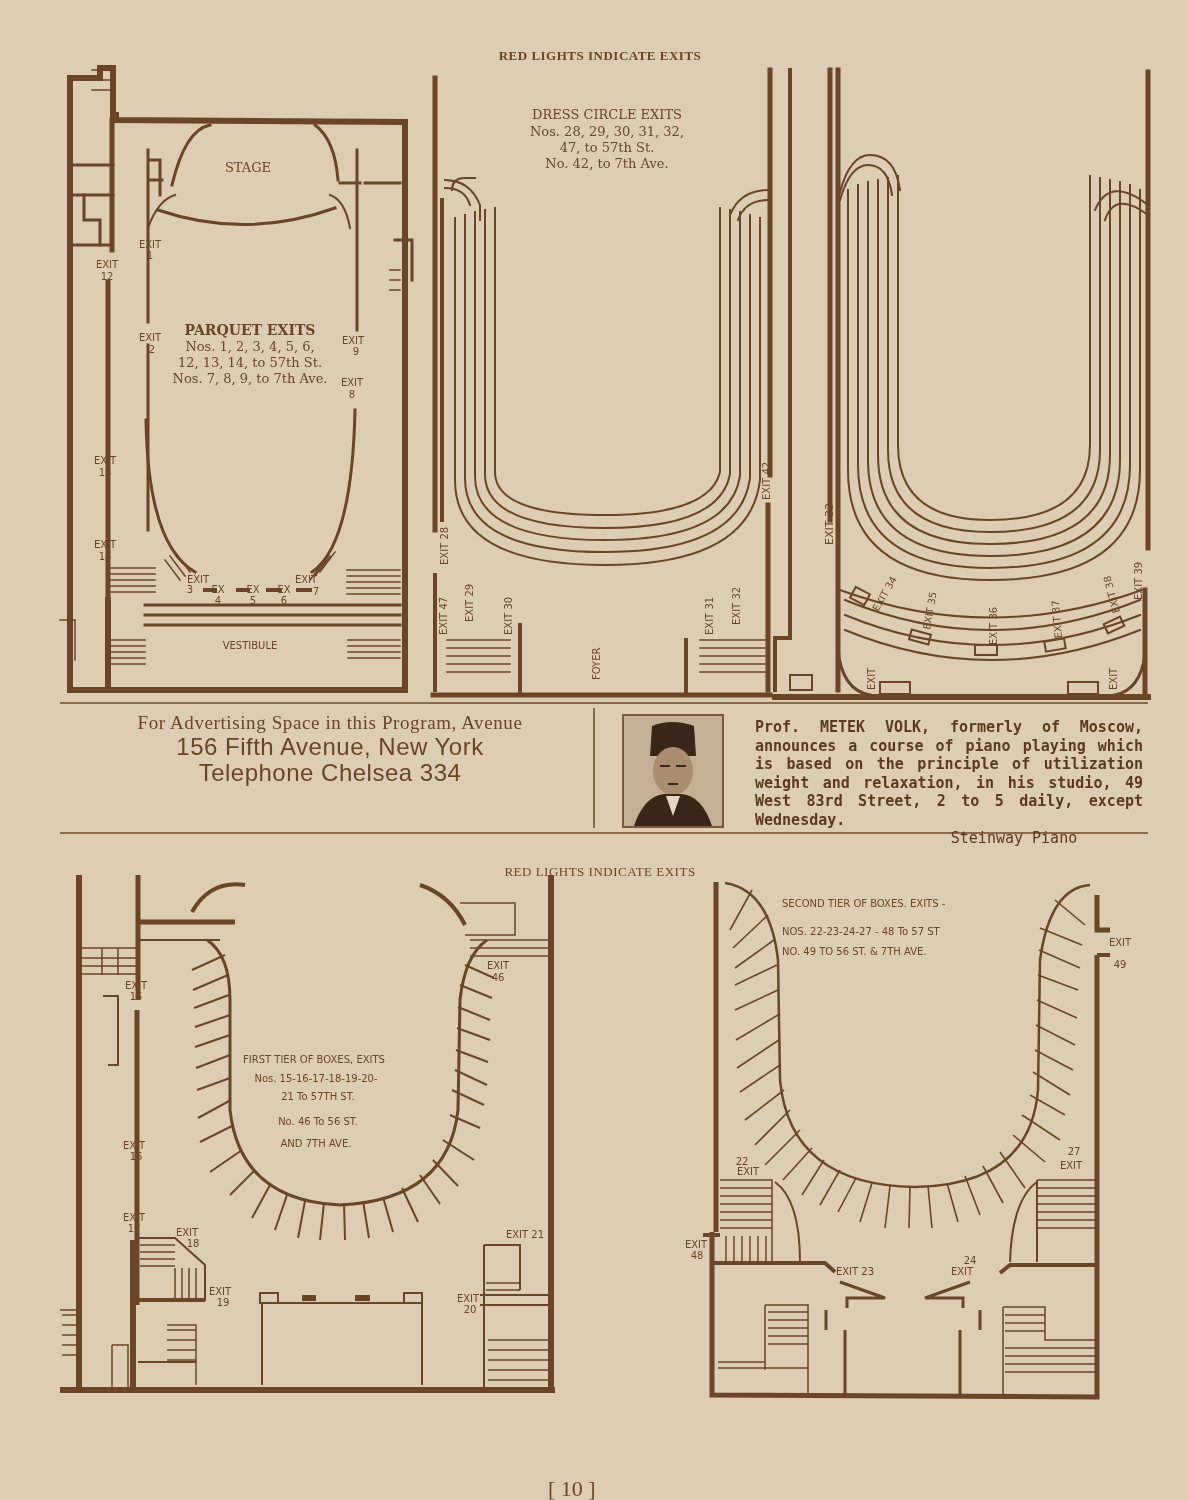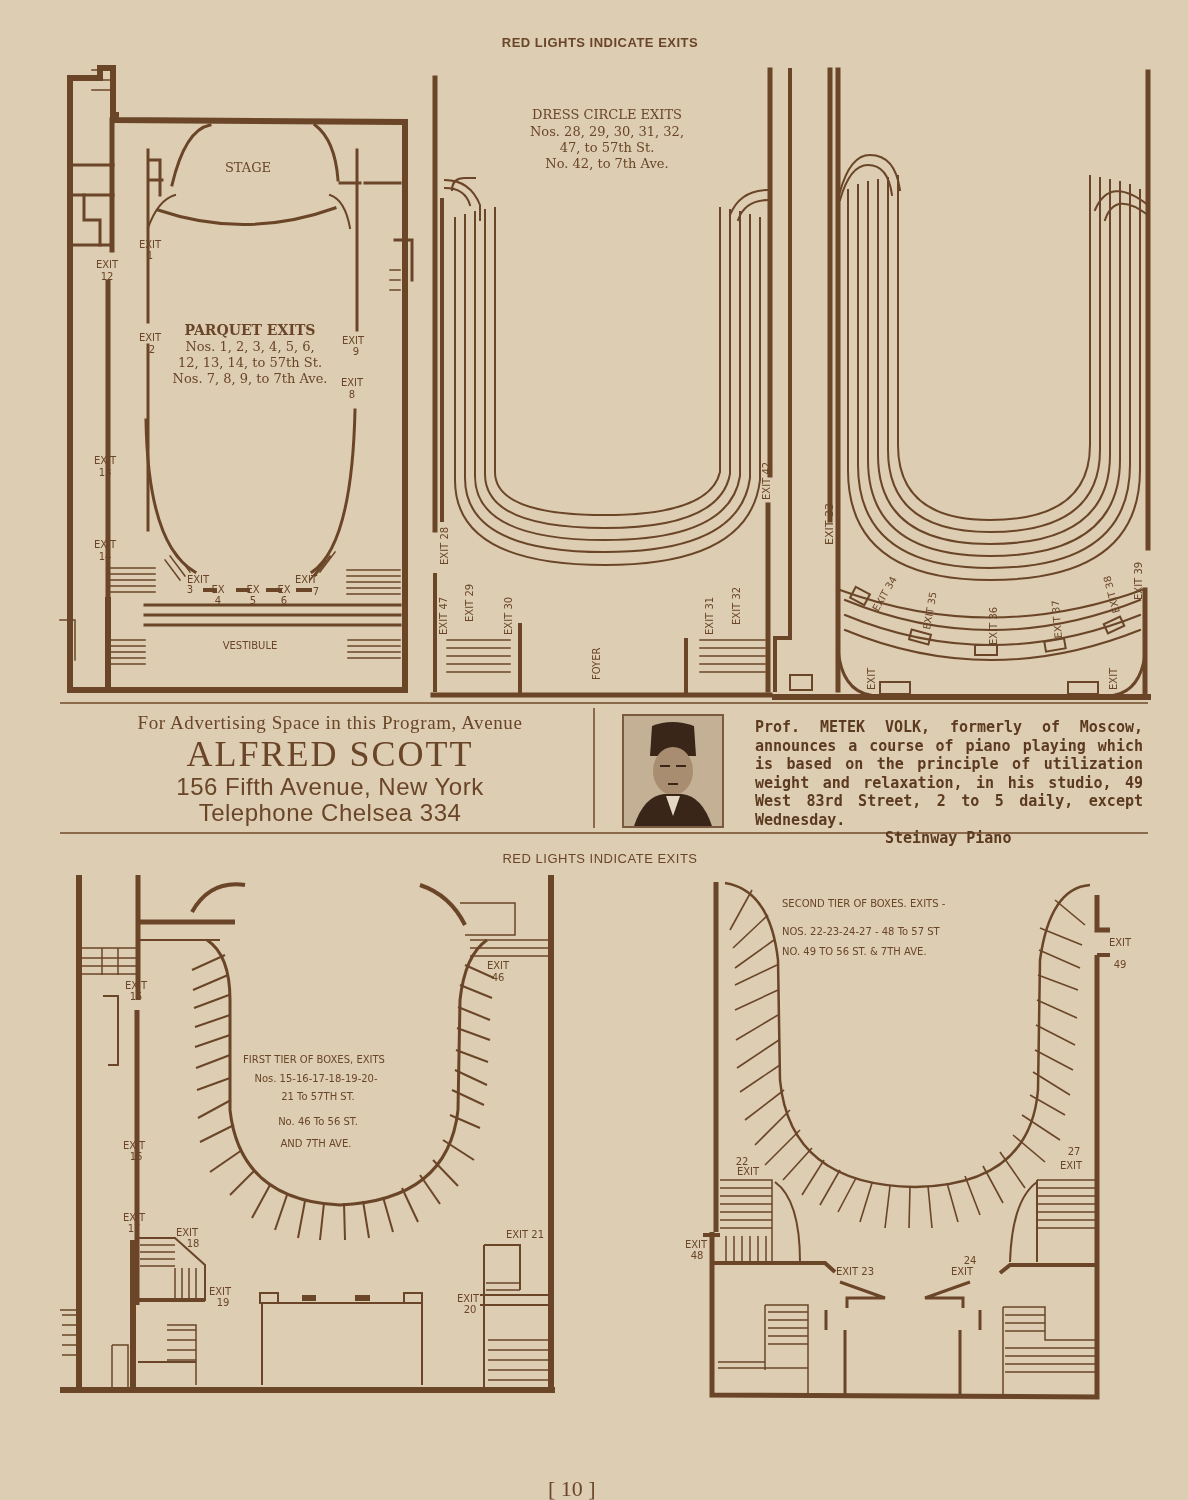--- a/index.html
+++ b/index.html
@@ -1,30 +1,30 @@
 <!DOCTYPE html>
 <html><head>
 <meta charset="utf-8">
 <style>
   html,body{margin:0;padding:0;}
   body{width:1188px;height:1500px;background:#ddcdb2;position:relative;overflow:hidden;
        font-family:"DejaVu Serif",serif;color:#6a4528;}
   .abs{position:absolute;}
-  .hdr{font-family:Liberation Sans, sans-serif;font-weight:bold;letter-spacing:0.5px;text-align:center;}
+  .hdr{font-family:Liberation Serif, serif;font-weight:bold;letter-spacing:0.5px;text-align:center;margin-top:13px;}
   svg{position:absolute;left:0;top:0;}
   .lbl{font-family:"DejaVu Sans",sans-serif;fill:#6a4528;font-size:10px;}
   .lblb{font-family:"DejaVu Sans",sans-serif;fill:#6a4528;font-size:11px;}
   .serif{font-family:"DejaVu Serif",serif;fill:#6a4528;}
   .ad-left{left:90px;top:712px;width:480px;text-align:center;color:#6a4528;}
   .ad-left .l1{font-family:"Liberation Serif",serif;font-size:19px;letter-spacing:0.6px;}
   .ad-left .l2{font-family:"Liberation Serif",serif;font-size:36px;letter-spacing:2px;line-height:40px;}
   .ad-left .l3{font-family:Liberation Sans, sans-serif;font-size:24px;letter-spacing:0.5px;line-height:26px;}
   .ad-right{left:755px;top:718px;width:388px;font-family:"DejaVu Sans Mono",monospace;font-size:15px;
             line-height:18.5px;color:#5c3a20;font-weight:bold;text-align:justify;}
-  .ad-right .sig{display:block;text-align:left;margin-left:130px;font-weight:bold;font-family:"DejaVu Sans Mono",monospace;}
+  .ad-right .sig{display:block;text-align:center;margin-left:130px;font-weight:normal;font-family:"DejaVu Sans Mono",monospace;}
   .photo{left:622px;top:714px;width:98px;height:110px;border:2px solid #7a5a3e;background:#b9a488;}
   .pagenum{left:548px;top:1432px;font-family:"Liberation Serif",serif;font-size:22px;margin-top:44px;}
 </style>
 </head>
 <body>
 
 <div class="abs hdr" style="left:380px;top:35px;width:440px;font-size:13px;">RED LIGHTS INDICATE EXITS</div>
 <div class="abs hdr" style="left:380px;top:851px;width:440px;font-size:13px;font-weight:normal;">RED LIGHTS INDICATE EXITS</div>
 
 <svg width="1188" height="700" viewBox="0 0 1188 700">
@@ -208,21 +208,20 @@
     <text class="lbl" transform="translate(1117 690) rotate(-90)">EXIT</text>
   </g>
 </svg>
 
 <div class="abs" style="left:60px;top:702px;width:1088px;height:2px;background:#8a6a4a;"></div>
 <div class="abs" style="left:60px;top:832px;width:1088px;height:2px;background:#8a6a4a;"></div>
 <div class="abs" style="left:593px;top:708px;width:2px;height:120px;background:#8a6a4a;"></div>
 
 <div class="abs ad-left">
   <div class="l1">For Advertising Space in this Program, Avenue</div>
-  <div class="l2">ALFRED SCOTT</div>
   <div class="l3">156 Fifth Avenue, New York</div>
   <div class="l3">Telephone Chelsea 334</div>
 </div>
 
 <div class="abs photo">
   <svg width="98" height="110" viewBox="0 0 98 110">
     <rect x="0" y="0" width="98" height="110" fill="#c4b094"></rect>
     <path d="M28 10 Q48 2 70 10 L72 40 L26 40 Z" fill="#3a2618"></path>
     <ellipse cx="49" cy="55" rx="20" ry="24" fill="#a88d70"></ellipse>
     <path d="M36 50 L46 50 M52 50 L62 50" stroke="#3a2618" stroke-width="2"></path>

